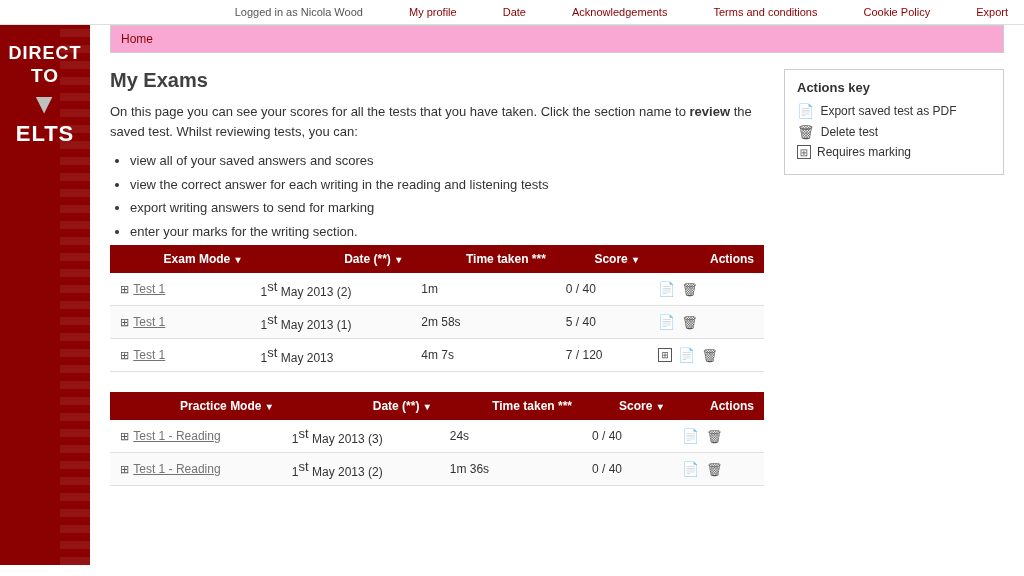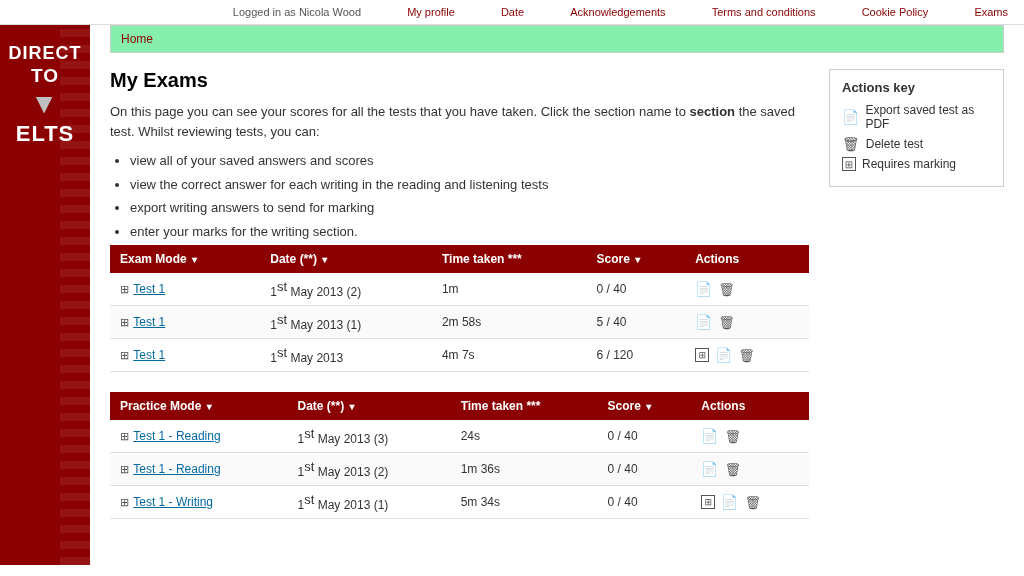--- a/index.html
+++ b/index.html
@@ -54,50 +54,50 @@
       );
     }
 
     .main-content {
       flex: 1;
       padding: 0 20px 20px 20px;
       background: #fff;
     }
 
     .breadcrumb-bar {
-      background: #86efac;
+      background: #f9a8d4;
       border: 1px solid #ccc;
       padding: 6px 10px;
       margin-bottom: 16px;
       font-size: 12px;
     }
     .breadcrumb-bar a { color: #8b0000; text-decoration: none; }
 
     .page-area {
       display: flex;
       gap: 20px;
     }
 
     .page-left { flex: 1; }
 
     .page-title {
       font-size: 20px;
       font-weight: bold;
       margin-bottom: 10px;
-      color: #000000;
+      color: #404040;
     }
 
     .intro-text { font-size: 13px; margin-bottom: 10px; line-height: 1.5; }
     .intro-text strong { font-weight: bold; }
 
     .bullet-list { margin-left: 20px; margin-bottom: 2px; }
     .bullet-list li { margin-bottom: 4px; font-size: 13px; line-height: 1.5; }
 
     .actions-key {
-      width: 175px;
+      width: 220px;
       border: 1px solid #ccc;
       padding: 10px 12px;
       font-size: 12px;
       height: fit-content;
     }
     .actions-key-title {
       font-weight: bold;
       font-size: 13px;
       margin-bottom: 8px;
     }
@@ -116,35 +116,35 @@
       border-collapse: collapse;
       margin-bottom: 20px;
       font-size: 12px;
     }
     thead tr {
       background: #8b0000;
       color: #fff;
     }
     thead th {
       padding: 7px 10px;
-      text-align: left;
+      text-align: right;
       font-weight: bold;
       white-space: nowrap;
     }
     thead th .sort-arrow { font-size: 10px; margin-left: 2px; }
     tbody tr {
       background: #fff;
       border-bottom: 1px solid #e0e0e0;
     }
     tbody tr:nth-child(even) { background: #fafafa; }
     tbody td {
       padding: 6px 10px;
       vertical-align: middle;
     }
-    tbody td a { color: #0369a1; text-decoration: underline; font-size: 12px; }
+    tbody td a { color: #737373; text-decoration: underline; font-size: 12px; }
     .expand-icon { color: #555; margin-right: 4px; font-size: 11px; }
 
     sup { font-size: 13px; }
 
     .action-icons { display: flex; gap: 6px; align-items: center; }
     .icon-pdf { color: #8b0000; font-size: 14px; cursor: pointer; }
     .icon-trash { color: #555; font-size: 13px; cursor: pointer; }
     .icon-marking { border: 1px solid #555; width: 14px; height: 14px; display: inline-flex; align-items: center; justify-content: center; font-size: 9px; color: #555; }
 
     .table-section { margin-bottom: 20px; }
@@ -152,21 +152,21 @@
 </head>
 <body>
 
 <div class="top-bar">
   <span>Logged in as Nicola Wood</span>
   <a href="#">My profile</a>
   <a href="#">Date</a>
   <a href="#">Acknowledgements</a>
   <a href="#">Terms and conditions</a>
   <a href="#">Cookie Policy</a>
-  <a href="#">Exams</a>
+  <a href="#">Export</a>
 </div>
 
 <div class="layout">
 
   <div class="sidebar">
     <div class="sidebar-logo">
       <div class="direct">DIRECT</div>
       <div class="to">TO</div>
       <div style="color:#c0c0c0; font-size:28px; font-weight:900; letter-spacing:2px;">▼</div>
       <div class="elts">ELTS</div>
@@ -177,21 +177,21 @@
   <div class="main-content">
 
     <div class="breadcrumb-bar">
       <a href="#">Home</a>
     </div>
 
     <div class="page-area">
       <div class="page-left">
         <h1 class="page-title">My Exams</h1>
         <p class="intro-text">
-          On this page you can see your scores for all the tests that you have taken. Click the section name to <strong>section</strong> the saved test. Whilst reviewing tests, you can:
+          On this page you can see your scores for all the tests that you have taken. Click the section name to <strong>review</strong> the saved test. Whilst reviewing tests, you can:
         </p>
         <ul class="bullet-list">
           <li>view all of your saved answers and scores</li>
           <li>view the correct answer for each writing in the reading and listening tests</li>
           <li>export writing answers to send for marking</li>
           <li>enter your marks for the writing section.</li>
         </ul>
 
         <div class="table-section">
           <table>
@@ -226,21 +226,21 @@
                     <div class="action-icons">
                       <span class="icon-pdf">📄</span>
                       <span class="icon-trash">🗑</span>
                     </div>
                   </td>
                 </tr>
                 <tr>
                   <td><span class="expand-icon">⊞</span><a href="#">Test 1</a></td>
                   <td>1<sup>st</sup> May 2013</td>
                   <td>4m 7s</td>
-                  <td>6 / 120</td>
+                  <td>7 / 120</td>
                   <td>
                     <div class="action-icons">
                       <span class="icon-marking">⊞</span>
                       <span class="icon-pdf">📄</span>
                       <span class="icon-trash">🗑</span>
                     </div>
                   </td>
                 </tr>
               </tbody>
           </table>
@@ -275,33 +275,20 @@
                   <td>1<sup>st</sup> May 2013 (2)</td>
                   <td>1m 36s</td>
                   <td>0 / 40</td>
                   <td>
                     <div class="action-icons">
                       <span class="icon-pdf">📄</span>
                       <span class="icon-trash">🗑</span>
                     </div>
                   </td>
                 </tr>
-                <tr>
-                  <td><span class="expand-icon">⊞</span><a href="#">Test 1 - Writing</a></td>
-                  <td>1<sup>st</sup> May 2013 (1)</td>
-                  <td>5m 34s</td>
-                  <td>0 / 40</td>
-                  <td>
-                    <div class="action-icons">
-                      <span class="icon-marking">⊞</span>
-                      <span class="icon-pdf">📄</span>
-                      <span class="icon-trash">🗑</span>
-                    </div>
-                  </td>
-                </tr>
               </tbody>
           </table>
         </div>
       </div>
 
       <div class="actions-key">
         <div class="actions-key-title">Actions key</div>
         <div class="actions-key-item">
           <span class="key-icon-pdf">📄</span>
           <span>Export saved test as PDF</span>

